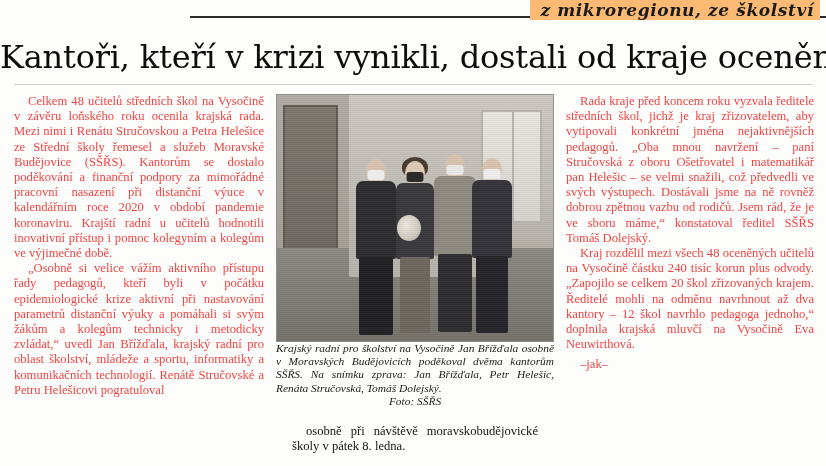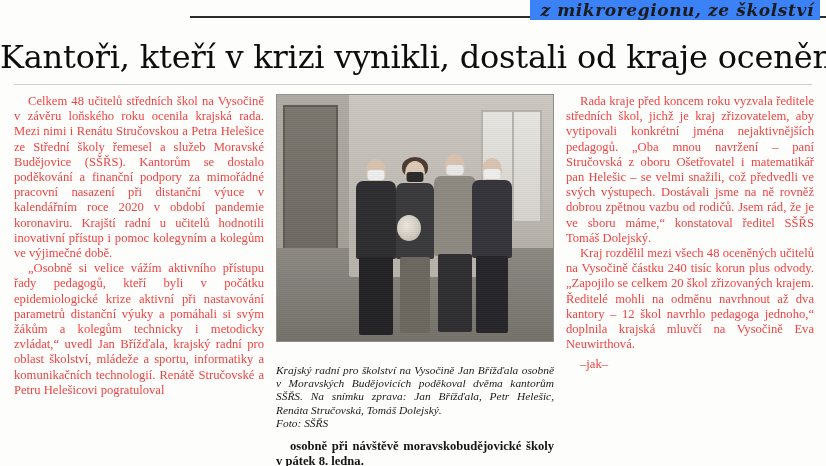--- a/index.html
+++ b/index.html
@@ -40,21 +40,21 @@
   .section-kicker {
     position: absolute;
     right: 6px;
     top: 0px;
     font-family: "DejaVu Serif", serif;
     font-style: italic;
     font-weight: bold;
     font-size: 17px;
     letter-spacing: 0.6px;
     color: #1b1b1b;
-    background: #3b82f6;
+    background: #fdba74;
     padding: 0 6px 0 10px;
     white-space: nowrap;
   }
   
   .headline {
     position: absolute;
     top: 38px;
     left: 0;
     width: 826px;
     text-align: center;
@@ -191,41 +191,41 @@
   #person4 .p-head { top: 1px; }
   #person4 .p-mask { top: 12px; }
   #person4 .p-body { top: 23px; width: 40px; height: 78px; background: #34343a; }
   #person4 .p-legs { top: 99px; width: 32px; height: 77px; background: #26262a; }
   .ph-grain {
     position: absolute; inset: 0;
     background-image: repeating-linear-gradient(0deg, rgba(0,0,0,0.035) 0px, rgba(0,0,0,0.035) 1px, rgba(255,255,255,0.02) 1px, rgba(255,255,255,0.02) 2px);
     pointer-events: none;
   }
   .caption {
-    margin-top: 22px;
+    margin-top: 0;
     font-size: 11.4px;
     line-height: 13.2px;
     font-style: italic;
     text-align: justify;
     color: #1a1a1a;
   }
   .caption .credit {
     display: block;
-    text-align: left;
+    text-align: center;
     font-style: italic;
   }
   .col2-tail {
     margin-top: 9px;
     font-size: 12.6px;
     line-height: 15.2px;
     text-align: justify;
     font-style: normal;
     color: #141414;
   }
-  .col2-tail p { margin: 0; text-indent: 14px; font-weight: bold; }
+  .col2-tail p { margin: 16px; text-indent: 14px; }
   .sig {
     margin-top: 5px;
     font-size: 12.6px;
     text-align: left;
     text-indent: 14px;
   }
 </style>
 </head>
 <body>
 

